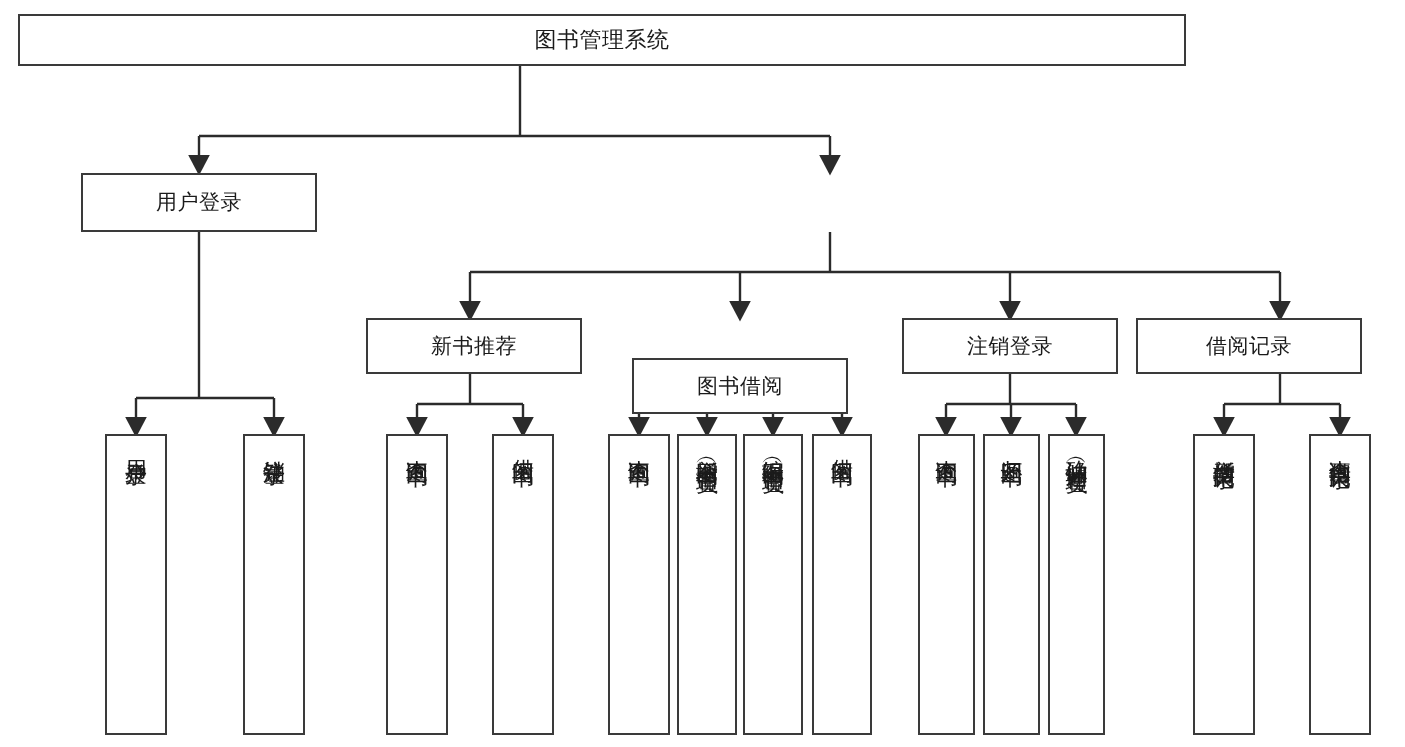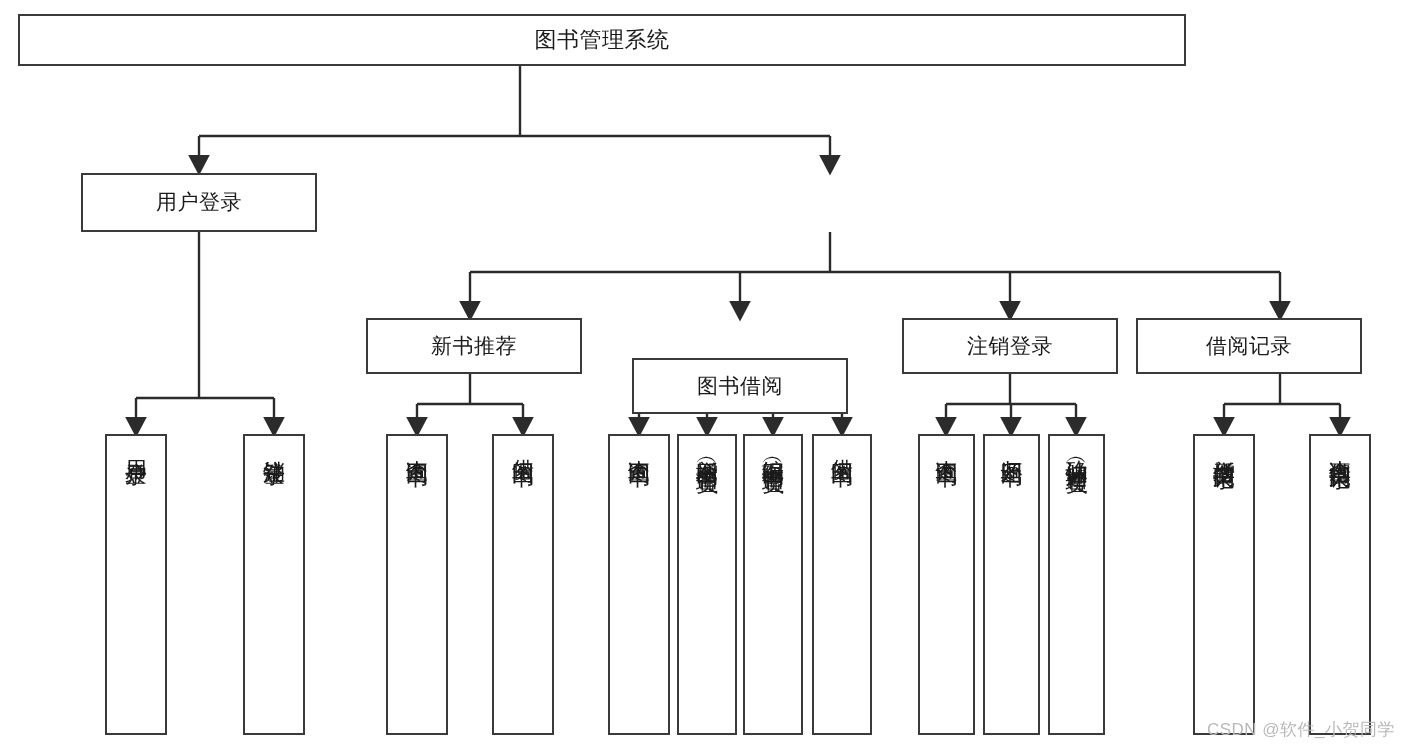--- a/index.html
+++ b/index.html
@@ -206,15 +206,14 @@
   </div>
 
   <div class="node vert" style="left:1193px; top:434px; width:62px; height:301px;">
     <span class="node-label">新增借阅记录</span>
   </div>
 
   <div class="node vert" style="left:1309px; top:434px; width:62px; height:301px;">
     <span class="node-label">查询借阅记录</span>
   </div>
 
-  <div id="watermark">CSDN @软件_小贺同学</div>
 
 </div>
 
 </body></html>

